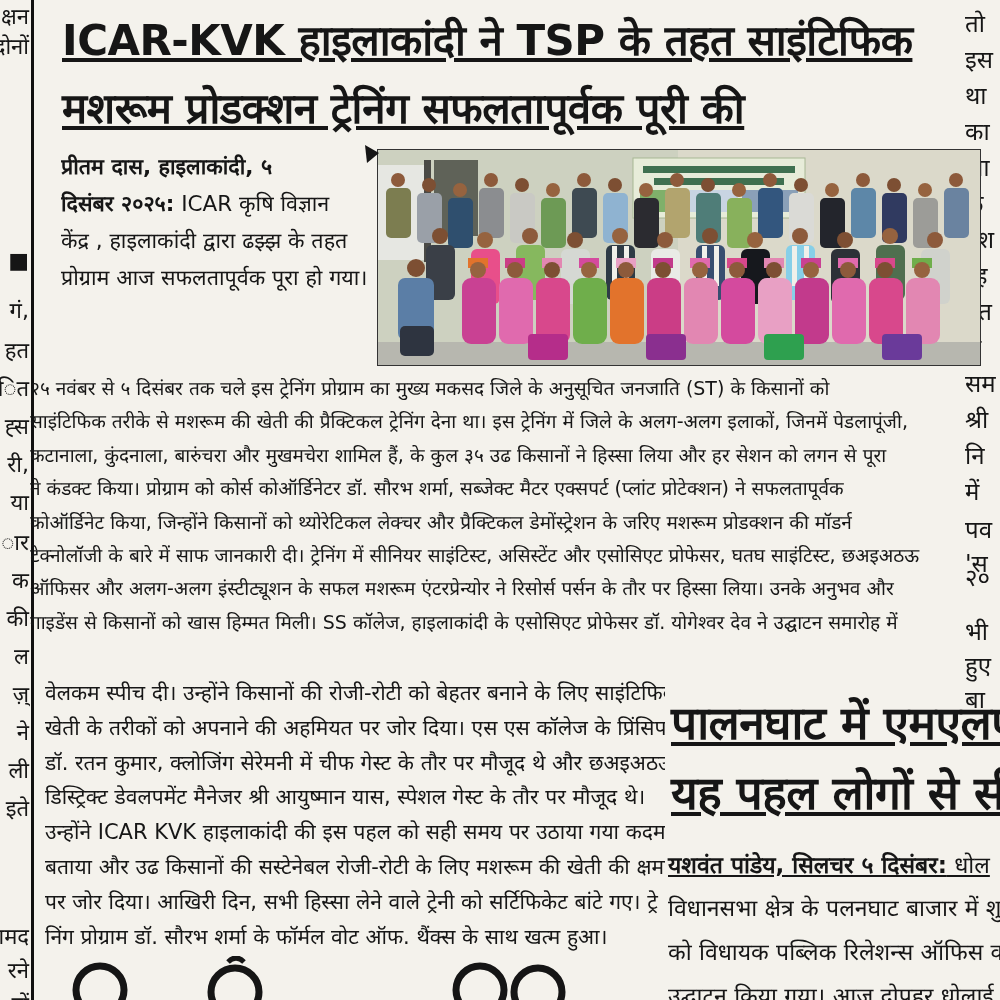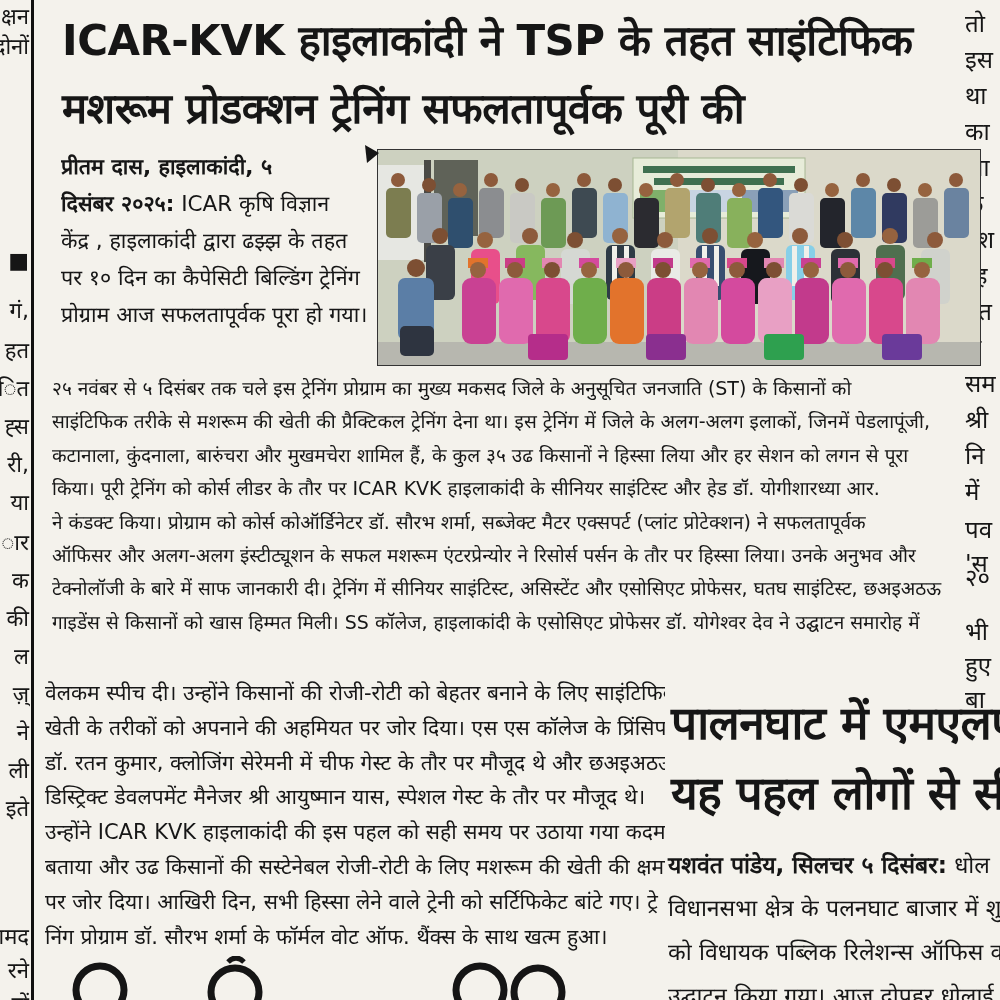--- a/index.html
+++ b/index.html
@@ -1,26 +1,26 @@
 <!DOCTYPE html>
 <html><head>
 <meta charset="utf-8">
 <style>
   html,body{margin:0;padding:0;}
   body{font-family:"DejaVu Sans",sans-serif;color:#161616;}
   #page{position:relative;width:1000px;height:1000px;background:#f4f2ec;overflow:hidden;}
   .abs{position:absolute;}
-  .nw{white-space:nowrap;}
+  .nw{white-space:nowrap;text-decoration:underline;}
   .headline{font-weight:700;letter-spacing:-0.5px;line-height:1.1;}
   #h1a{left:62px;top:18px;font-size:42px;width:900px;}
   #h1b{left:62px;top:86px;font-size:42px;width:900px;}
   #intro{left:46px;top:148px;width:329px;overflow:hidden;}
   #intro div{white-space:nowrap;font-size:21.5px;line-height:37px;overflow:hidden;margin-left:15px;}
   #intro div b{font-weight:700;}
-  #bodyfull{left:52px;top:372px;width:918px;overflow:hidden;}
+  #bodyfull{left:30px;top:372px;width:918px;overflow:hidden;}
   #bodyfull div{white-space:nowrap;font-size:19px;line-height:33.4px;overflow:hidden;}
   #bodyleft{left:45px;top:676px;width:620px;overflow:hidden;}
   #bodyleft div{white-space:nowrap;font-size:21px;line-height:34.8px;overflow:hidden;}
   #art2{left:663px;top:690px;width:337px;height:310px;overflow:hidden;}
   #a2h1{left:8px;top:8px;font-size:46px;}
   #a2h2{left:8px;top:78px;font-size:46px;}
   #a2byline{left:5px;top:158px;font-size:23px;}
   #a2byline b{font-weight:700;margin-top:44px;}
   #a2body{left:5px;top:196px;width:400px;}
   #a2body div{white-space:nowrap;font-size:23px;line-height:44px;}
@@ -85,21 +85,20 @@
       <div style="top: 682px;">बा</div>
     </div>
 
   <div id="h1a" class="abs headline nw">ICAR-KVK हाइलाकांदी ने TSP के तहत साइंटिफिक</div>
   <div id="h1b" class="abs headline nw">मशरूम प्रोडक्शन ट्रेनिंग सफलतापूर्वक पूरी की</div>
 
   <div id="intro" class="abs">
       <div><b>प्रीतम दास, हाइलाकांदी, ५</b></div>
       <div><b>दिसंबर २०२५:</b> ICAR कृषि विज्ञान</div>
       <div>केंद्र , हाइलाकांदी द्वारा ढझ्झ के तहत</div>
-      <div>पर १० दिन का कैपेसिटी बिल्डिंग ट्रेनिंग</div>
       <div>प्रोग्राम आज सफलतापूर्वक पूरा हो गया।</div>
     </div>
 
   <div id="photo" class="abs">
     <svg id="photosvg" width="602" height="215" viewBox="0 0 602 215">
         <rect x="0" y="0" width="602" height="215" fill="#cdd1c0"></rect>
         <rect x="300" y="0" width="302" height="200" fill="#dbd9ca"></rect>
         <rect x="0" y="192" width="602" height="23" fill="#b7b7af"></rect>
         <rect x="0" y="15" width="48" height="95" fill="#e6e7e2"></rect>
         <rect x="46" y="10" width="7" height="102" fill="#4a4a46"></rect>
@@ -227,24 +226,24 @@
       </svg>
   </div>
   <svg id="artifact" class="abs" width="20" height="28">
     <path d="M2 2 L16 10 L4 20 Z" fill="#151515"></path>
   </svg>
 
   <div id="bodyfull" class="abs">
       <div>२५ नवंबर से ५ दिसंबर तक चले इस ट्रेनिंग प्रोग्राम का मुख्य मकसद जिले के अनुसूचित जनजाति (ST) के किसानों को</div>
       <div>साइंटिफिक तरीके से मशरूम की खेती की प्रैक्टिकल ट्रेनिंग देना था। इस ट्रेनिंग में जिले के अलग-अलग इलाकों, जिनमें पेडलापूंजी,</div>
       <div>कटानाला, कुंदनाला, बारुंचरा और मुखमचेरा शामिल हैं, के कुल ३५ उढ किसानों ने हिस्सा लिया और हर सेशन को लगन से पूरा</div>
-      <div>किया। पूरी ट्रेनिंग को कोर्स लीडर के तौर पर ICAR KVK हाइलाकांदी के सीनियर साइंटिस्ट और हेड डॉ. योगीशारध्या आर.</div>
       <div>ने कंडक्ट किया। प्रोग्राम को कोर्स कोऑर्डिनेटर डॉ. सौरभ शर्मा, सब्जेक्ट मैटर एक्सपर्ट (प्लांट प्रोटेक्शन) ने सफलतापूर्वक</div>
+      <div>कोऑर्डिनेट किया, जिन्होंने किसानों को थ्योरेटिकल लेक्चर और प्रैक्टिकल डेमोंस्ट्रेशन के जरिए मशरूम प्रोडक्शन की मॉडर्न</div>
+      <div>टेक्नोलॉजी के बारे में साफ जानकारी दी। ट्रेनिंग में सीनियर साइंटिस्ट, असिस्टेंट और एसोसिएट प्रोफेसर, घतघ साइंटिस्ट, छअइअठऊ</div>
       <div>ऑफिसर और अलग-अलग इंस्टीट्यूशन के सफल मशरूम एंटरप्रेन्योर ने रिसोर्स पर्सन के तौर पर हिस्सा लिया। उनके अनुभव और</div>
-      <div>टेक्नोलॉजी के बारे में साफ जानकारी दी। ट्रेनिंग में सीनियर साइंटिस्ट, असिस्टेंट और एसोसिएट प्रोफेसर, घतघ साइंटिस्ट, छअइअठऊ</div>
       <div>गाइडेंस से किसानों को खास हिम्मत मिली। SS कॉलेज, हाइलाकांदी के एसोसिएट प्रोफेसर डॉ. योगेश्वर देव ने उद्घाटन समारोह में</div>
     </div>
 
   <div id="bodyleft" class="abs">
       <div>वेलकम स्पीच दी। उन्होंने किसानों की रोजी-रोटी को बेहतर बनाने के लिए साइंटिफिक</div>
       <div>खेती के तरीकों को अपनाने की अहमियत पर जोर दिया। एस एस कॉलेज के प्रिंसिपल</div>
       <div>डॉ. रतन कुमार, क्लोजिंग सेरेमनी में चीफ गेस्ट के तौर पर मौजूद थे और छअइअठऊ के</div>
       <div>डिस्ट्रिक्ट डेवलपमेंट मैनेजर श्री आयुष्मान यास, स्पेशल गेस्ट के तौर पर मौजूद थे।</div>
       <div>उन्होंने ICAR KVK हाइलाकांदी की इस पहल को सही समय पर उठाया गया कदम</div>
       <div>बताया और उढ किसानों की सस्टेनेबल रोजी-रोटी के लिए मशरूम की खेती की क्षमता</div>

